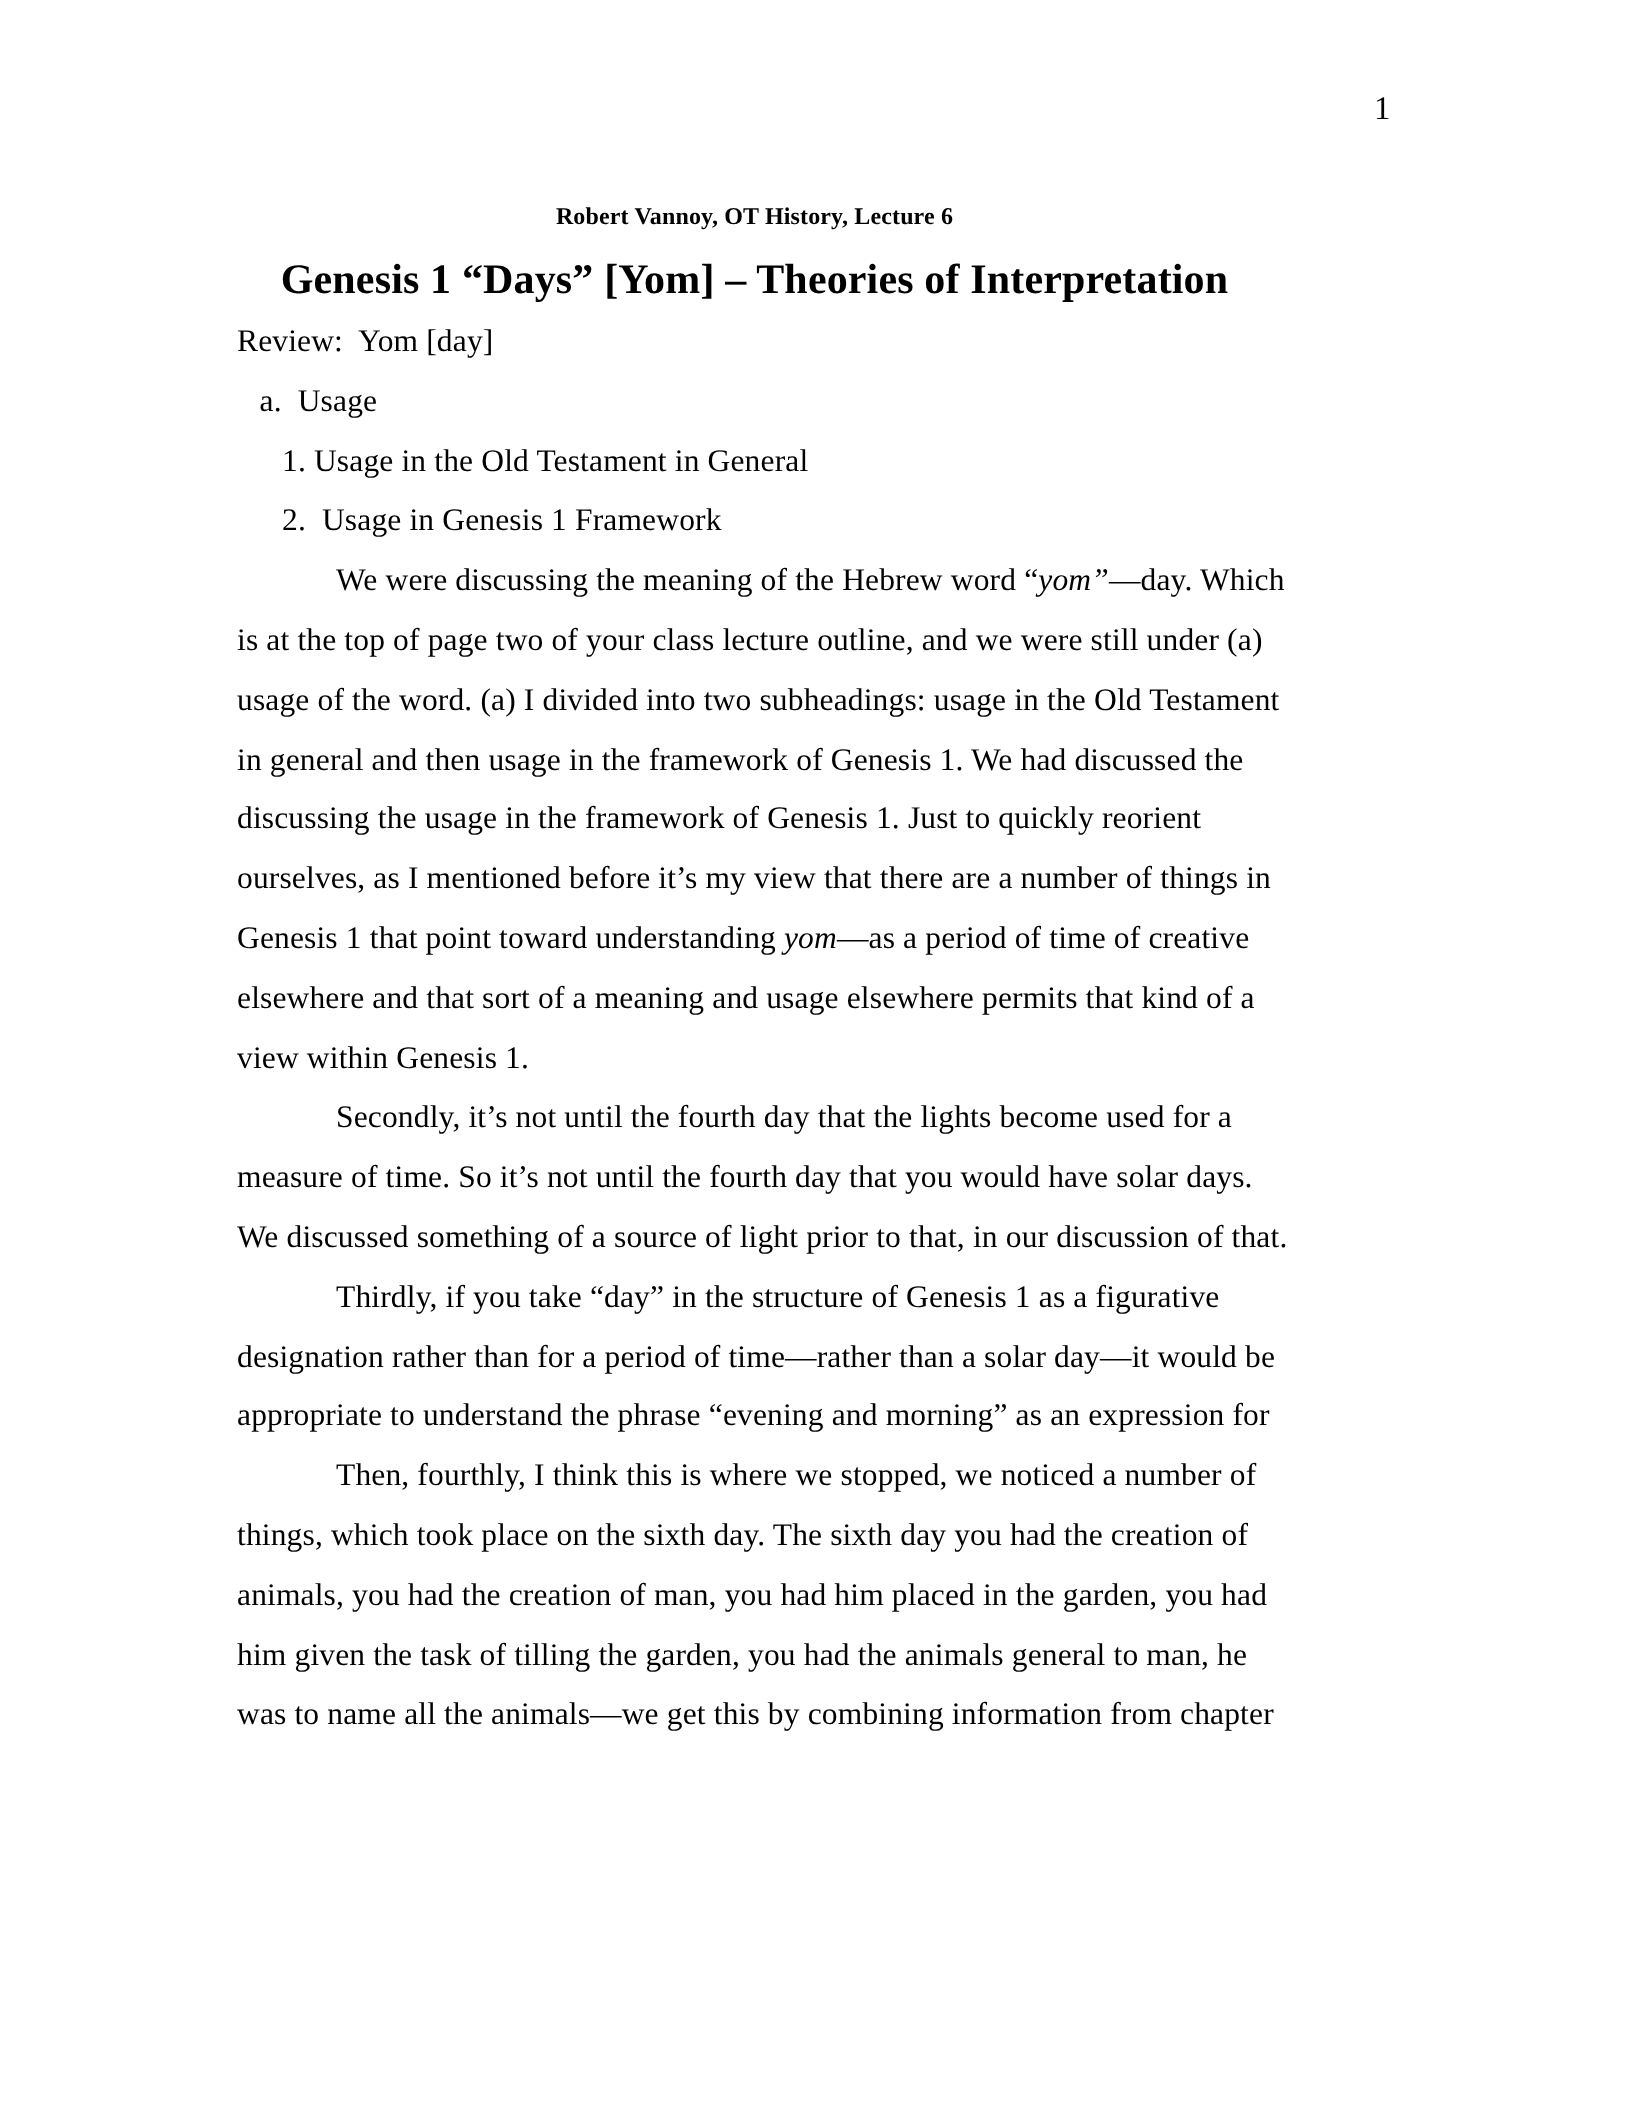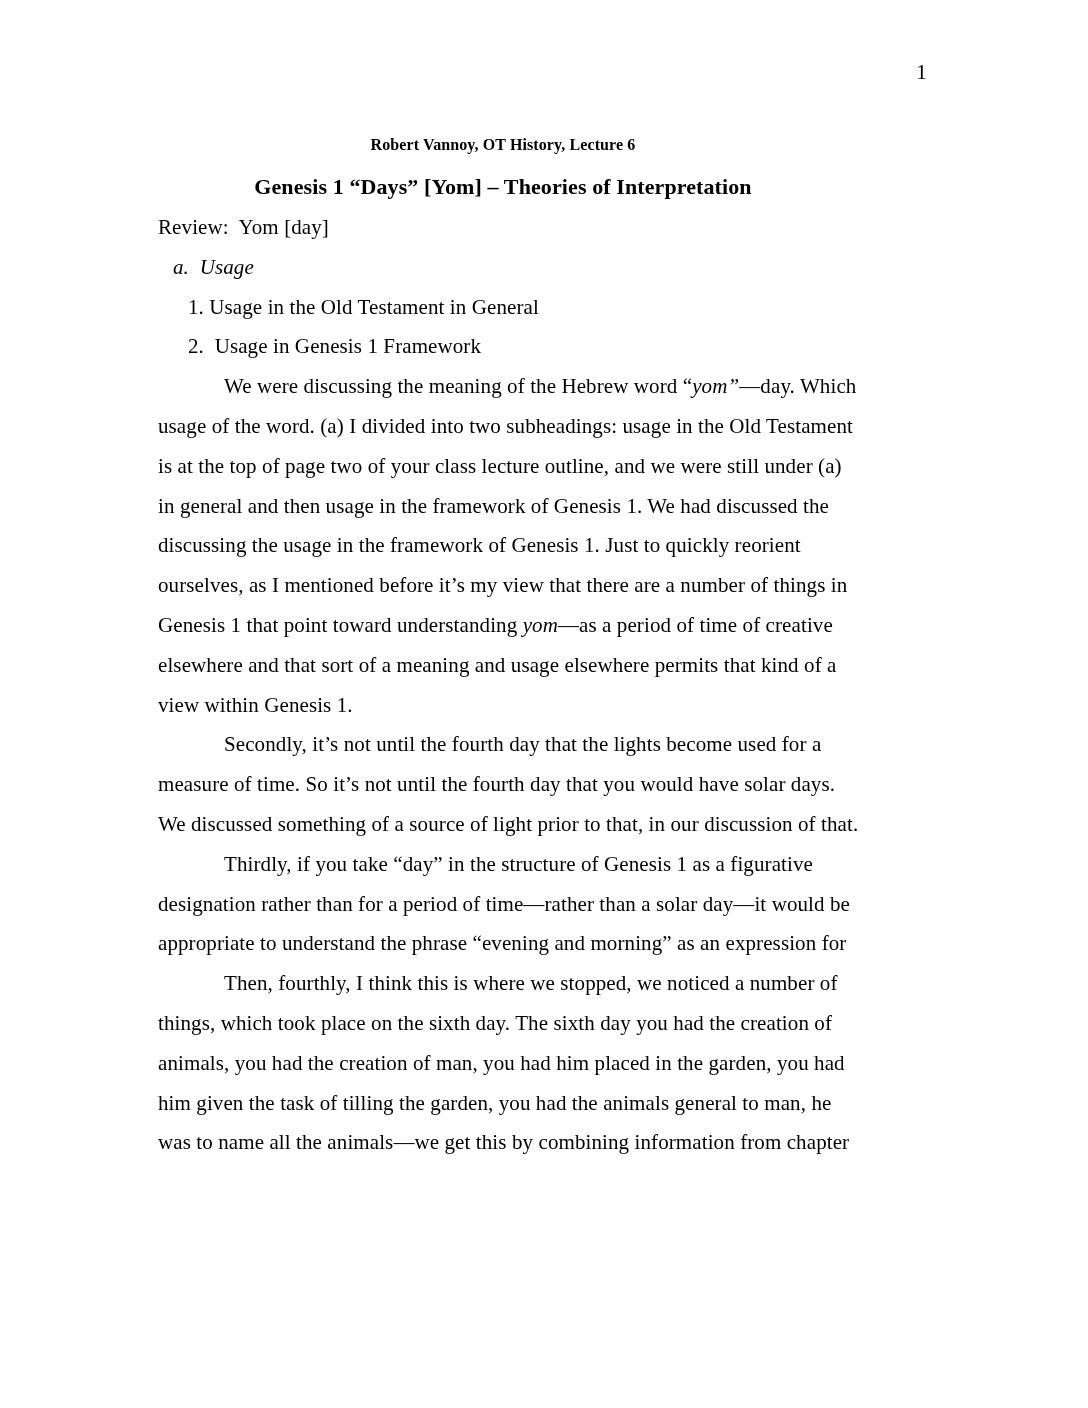--- a/index.html
+++ b/index.html
@@ -36,34 +36,34 @@
     width: 690px;
     text-align: center;
     font-weight: bold;
   }
   .title-line {
     font-size: 16px;
     line-height: 42px;
     white-space: pre;
   }
   .subtitle-line {
-    font-size: 22px;
+    font-size: 28px;
     line-height: 42px;
     white-space: pre;
   }
   .line {
     white-space: pre;
   }
   .first-line {
     padding-left: 66px;
   }
   .it {
     font-style: italic;
   }
-  .lvl-1 { padding-left: 15px; font-style: italic; }
+  .lvl-1 { padding-left: 15px; }
   .lvl-2 { padding-left: 30px; }
 </style>
 </head>
 <body>
 
 <div class="doc-page">
   <div class="page-number">1</div>
 
   <div class="content">
     <div class="heading-wrap">
@@ -75,22 +75,22 @@
 
     <div id="outline-host">
         <div class="line lvl-1">a.  Usage</div>
         <div class="line lvl-2">1. Usage in the Old Testament in General</div>
         <div class="line lvl-2">2.  Usage in Genesis 1 Framework</div>
       </div>
 
     <div id="para-host">
         <div>
           <div class="line first-line"><span>We were discussing the meaning of the Hebrew word “</span><span class="it">yom”</span><span>—day. Which</span></div>
+          <div class="line"><span>is at the top of page two of your class lecture outline, and we were still under (a)</span></div>
           <div class="line"><span>usage of the word. (a) I divided into two subheadings: usage in the Old Testament</span></div>
-          <div class="line"><span>is at the top of page two of your class lecture outline, and we were still under (a)</span></div>
           <div class="line"><span>in general and then usage in the framework of Genesis 1. We had discussed the</span></div>
           <div class="line"><span>discussing the usage in the framework of Genesis 1. Just to quickly reorient</span></div>
           <div class="line"><span>ourselves, as I mentioned before it’s my view that there are a number of things in</span></div>
           <div class="line"><span>Genesis 1 that point toward understanding </span><span class="it">yom</span><span>—as a period of time of creative</span></div>
           <div class="line"><span>elsewhere and that sort of a meaning and usage elsewhere permits that kind of a</span></div>
           <div class="line"><span>view within Genesis 1.</span></div>
         </div>
         <div>
           <div class="line first-line"><span>Secondly, it’s not until the fourth day that the lights become used for a</span></div>
           <div class="line"><span>measure of time. So it’s not until the fourth day that you would have solar days.</span></div>

